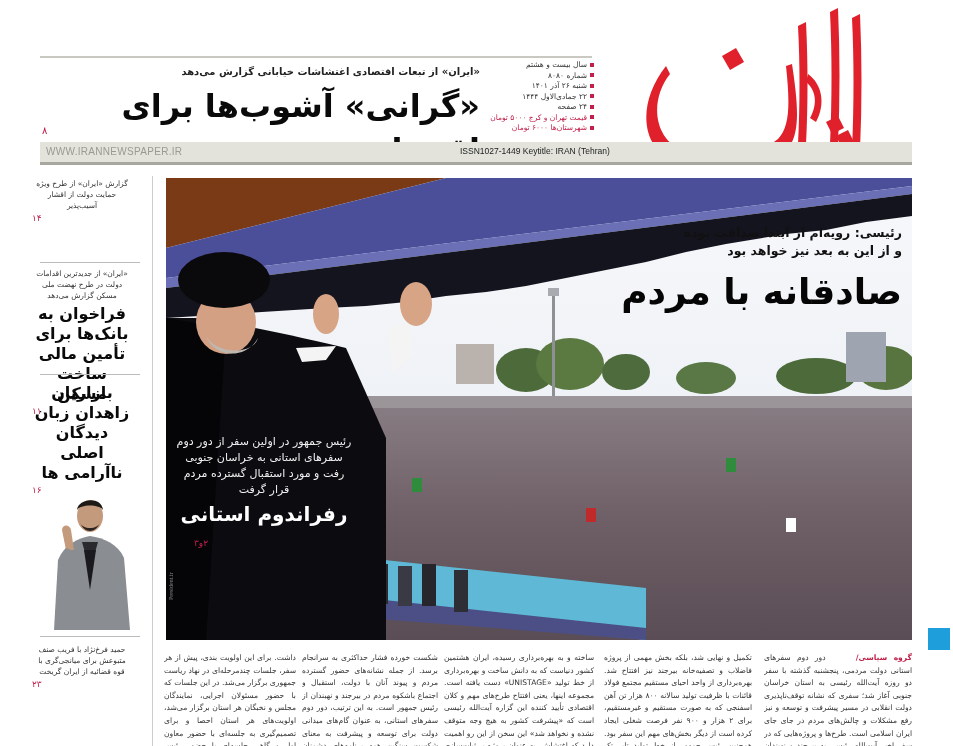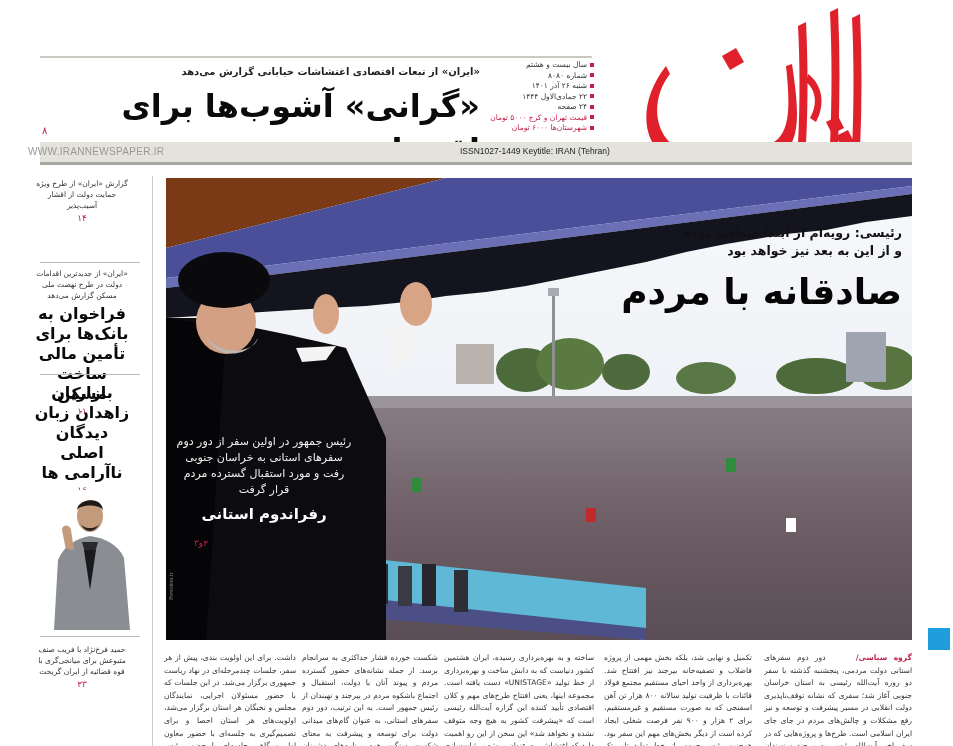--- a/index.html
+++ b/index.html
@@ -17,42 +17,42 @@
     font-size: 32px; font-weight: 900; line-height: 44px; letter-spacing: -0.5px; color: #0a0a0a; font-family: "DejaVu Sans", sans-serif; }
   .page-num-main { position: absolute; left: 42px; top: 125px; font-size: 10px; color: #c0204a; }
 
   .issue-box { position: absolute; left: 490px; top: 60px; width: 104px; direction: rtl; text-align: right; }
   .issue-line { font-size: 7.5px; line-height: 10.5px; color: #333; white-space: nowrap; }
   .issue-line .bullet { display: inline-block; width: 4px; height: 4px; background: #c0204a; margin-left: 3px; vertical-align: middle; }
   .issue-line.price { color: #c0204a; }
 
   .info-bar { position: absolute; left: 40px; top: 142px; width: 872px; height: 20px; background: #e3e3dc; }
   .info-bar-shadow { position: absolute; left: 40px; top: 162px; width: 872px; height: 3px; background: #a7a79f; }
-  .site-url { position: absolute; left: 28px; top: 146px; font-size: 10px; color: #9a9a92; letter-spacing: 0.3px; font-family: "Liberation Sans", sans-serif; }
+  .site-url { position: absolute; left: 46px; top: 146px; font-size: 10px; color: #9a9a92; letter-spacing: 0.3px; font-family: "Liberation Sans", sans-serif; }
   .issn { position: absolute; left: 460px; top: 146px; font-size: 8.5px; color: #222; font-family: "Liberation Sans", sans-serif; }
   .sidebar-rule { position: absolute; left: 152px; top: 176px; width: 1px; height: 570px; background: #ccc; }
   .story { position: absolute; left: 32px; width: 100px; direction: rtl; text-align: right; }
   .story .kicker { font-size: 7.5px; line-height: 11px; color: #333; text-align: center; }
   .story .title { font-size: 16px; font-weight: 900; line-height: 20px; color: #0a0a0a; text-align: center; margin-top: 3px; }
-  .story .pg { font-size: 9px; color: #c0204a; margin-top: 2px; text-align: center; }
+  .story .pg { font-size: 9px; color: #c0204a; margin-top: 2px; text-align: left; }
   .story-sep { position: absolute; left: 40px; width: 100px; height: 1px; background: #bbb; }
 
   .sidebar-photo { position: absolute; left: 44px; top: 490px; width: 92px; height: 140px; overflow: hidden; background: #fff; }
 
   
   .hero { position: absolute; left: 166px; top: 178px; width: 746px; height: 462px; overflow: hidden; background: #f2f3f6; }
   .hero svg { position: absolute; left: 0; top: 0; width: 746px; height: 462px; }
   .hero-kicker { position: absolute; right: 10px; top: 46px; width: 220px; direction: rtl; text-align: right;
     font-size: 12.5px; font-weight: bold; line-height: 18px; color: #111; }
   .hero-title { position: absolute; right: 10px; top: 90px; width: 320px; direction: rtl; text-align: right;
     font-size: 36px; font-weight: 900; line-height: 48px; color: #050505; letter-spacing: -0.5px; }
   .hero-caption { position: absolute; left: 8px; top: 256px; width: 180px; direction: rtl; text-align: center;
     font-size: 11px; line-height: 16px; color: #f0f0f0; }
   .hero-subtitle { position: absolute; left: 8px; top: 322px; width: 180px; direction: rtl; text-align: center;
-    font-size: 15px; font-weight: 900; color: #ffffff; line-height: 28px; }
+    font-size: 20px; font-weight: 900; color: #ffffff; line-height: 28px; }
   .hero-page { position: absolute; left: 28px; top: 360px; font-size: 9px; color: #c0204a; direction: rtl; }
   .photo-credit { position: absolute; left: 168px; top: 600px; transform: rotate(-90deg); transform-origin: left top;
     font-size: 6px; color: #888; font-family: "Liberation Serif", serif; }
 
   
   .col { position: absolute; top: 652px; direction: rtl; text-align: justify; font-size: 7.6px; line-height: 12.6px; color: #333; overflow: hidden; height: 94px; }
   .col .lead-tag { color: #c0204a; font-weight: bold; padding-left: 24px; }
 
   .blue-square { position: absolute; left: 928px; top: 628px; width: 22px; height: 22px; background: #1e9fdc; }
 </style>

